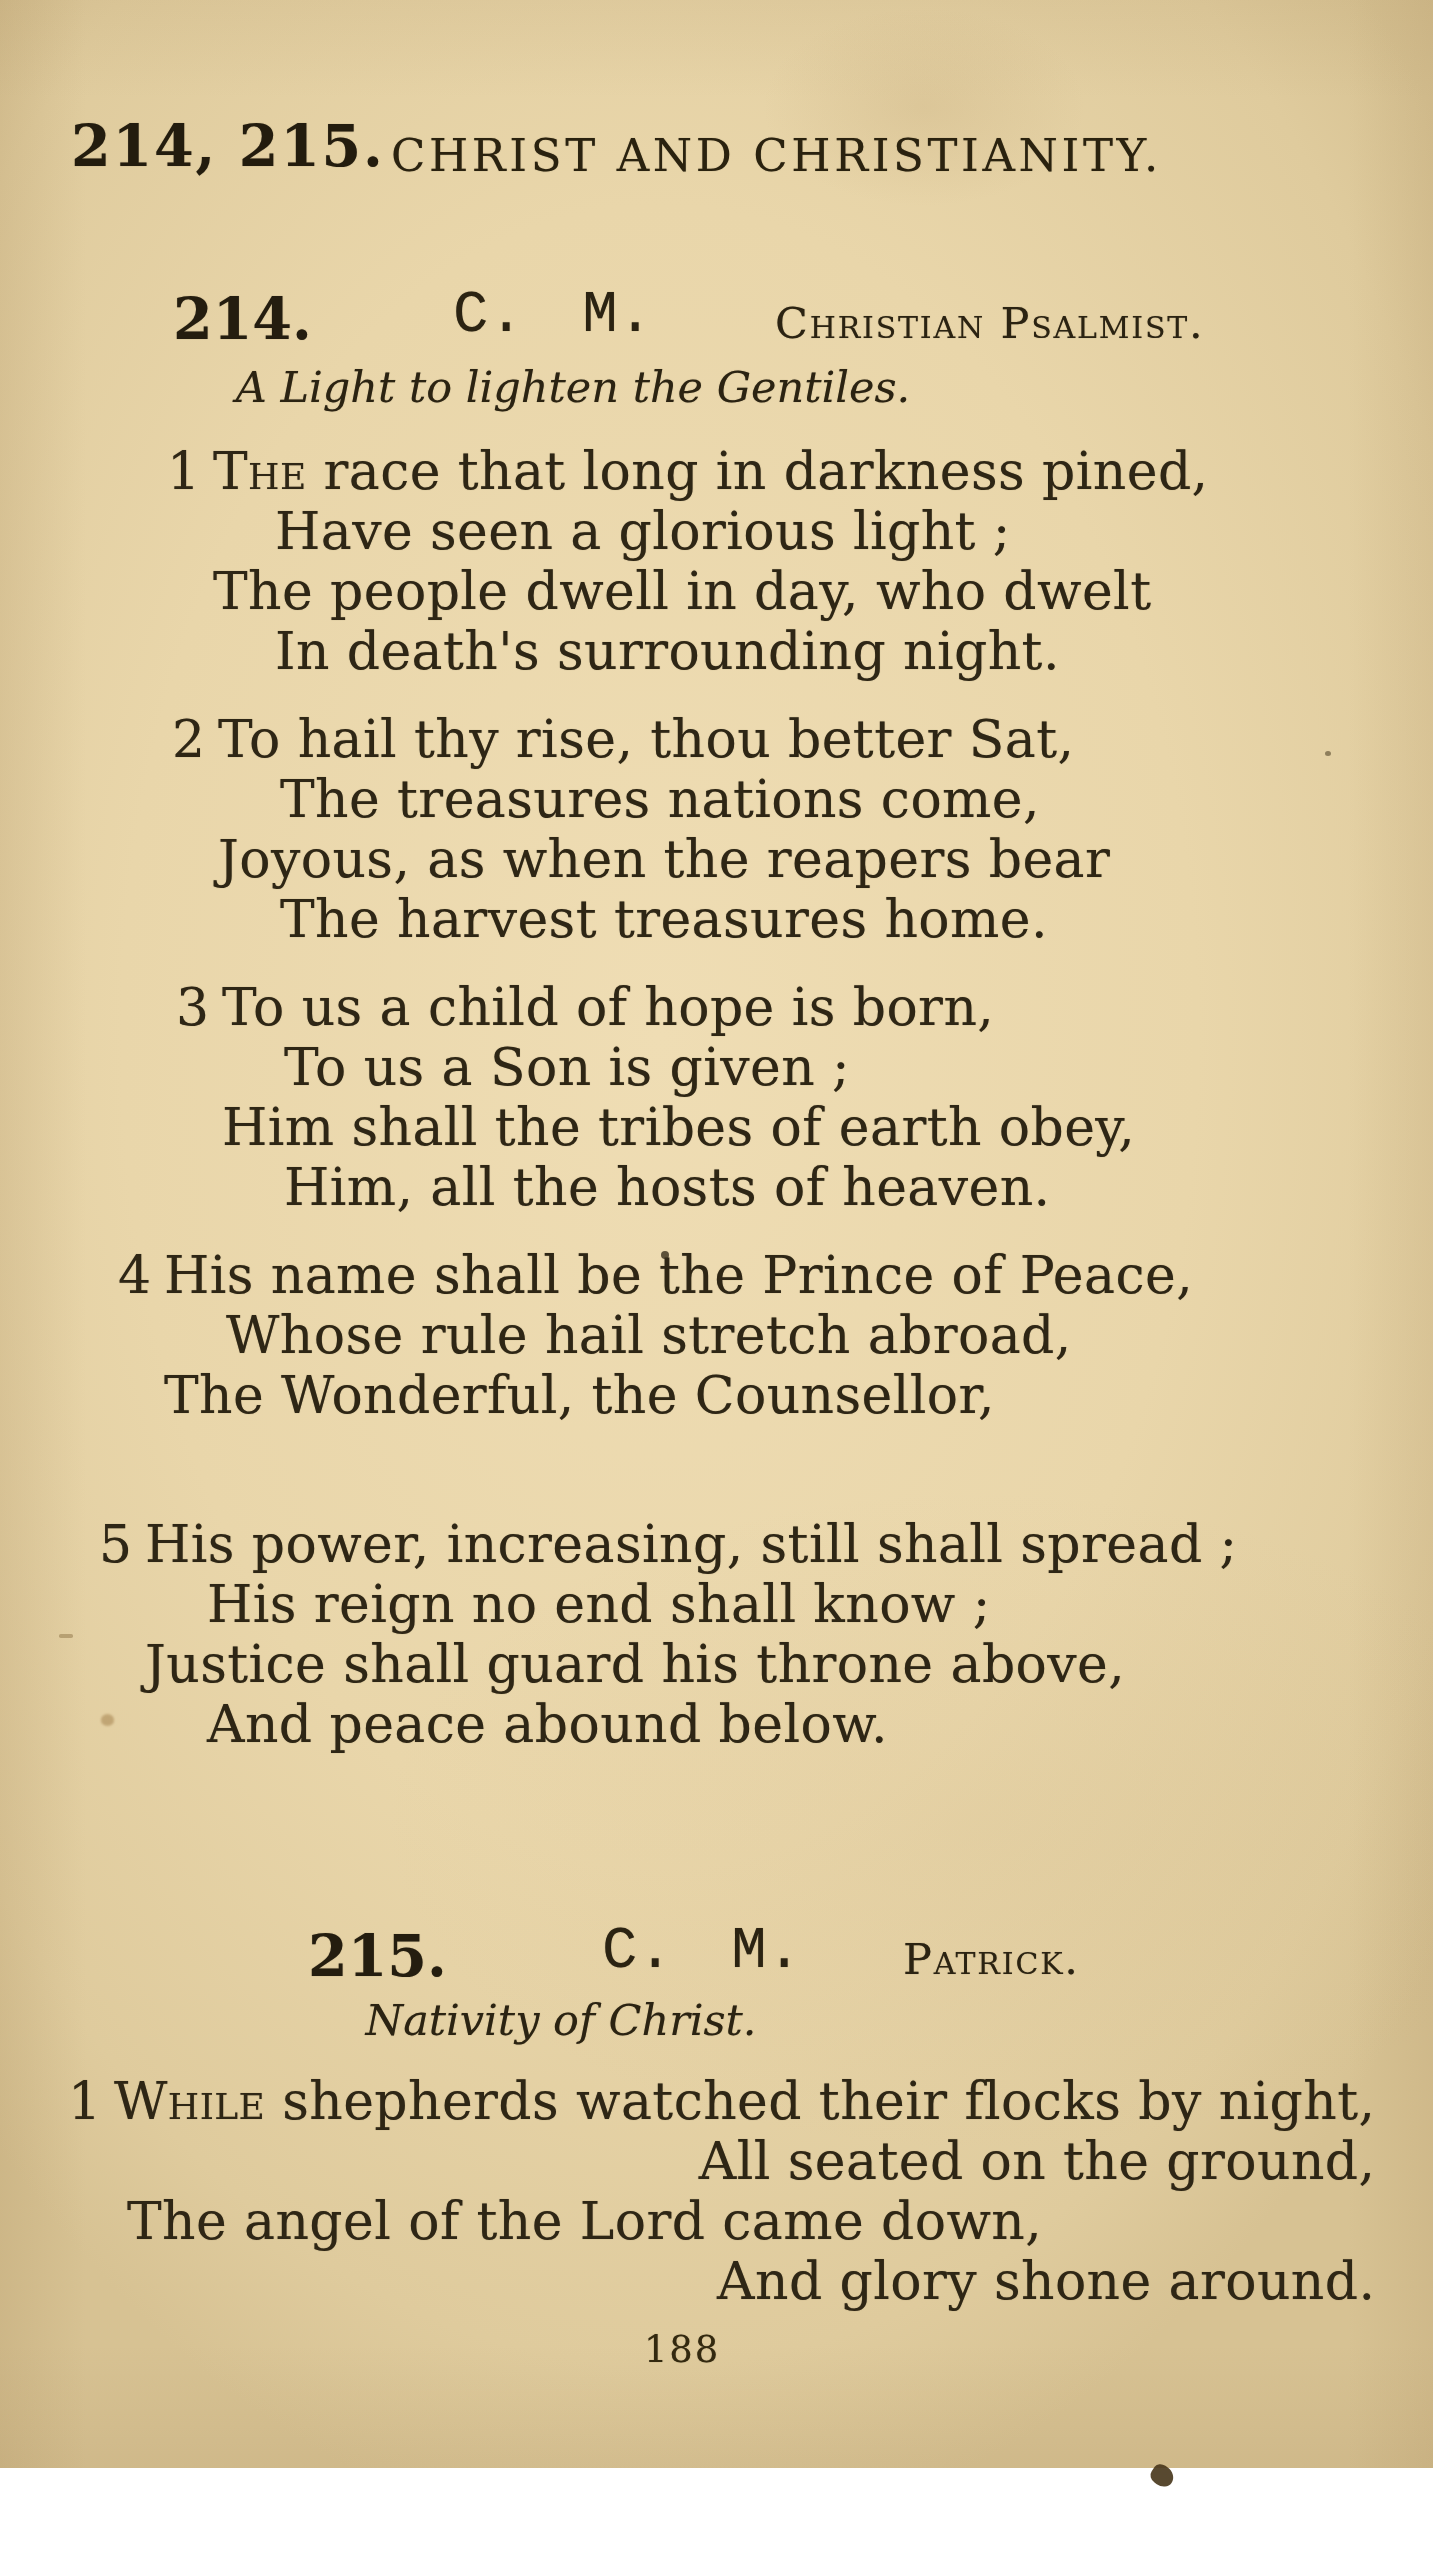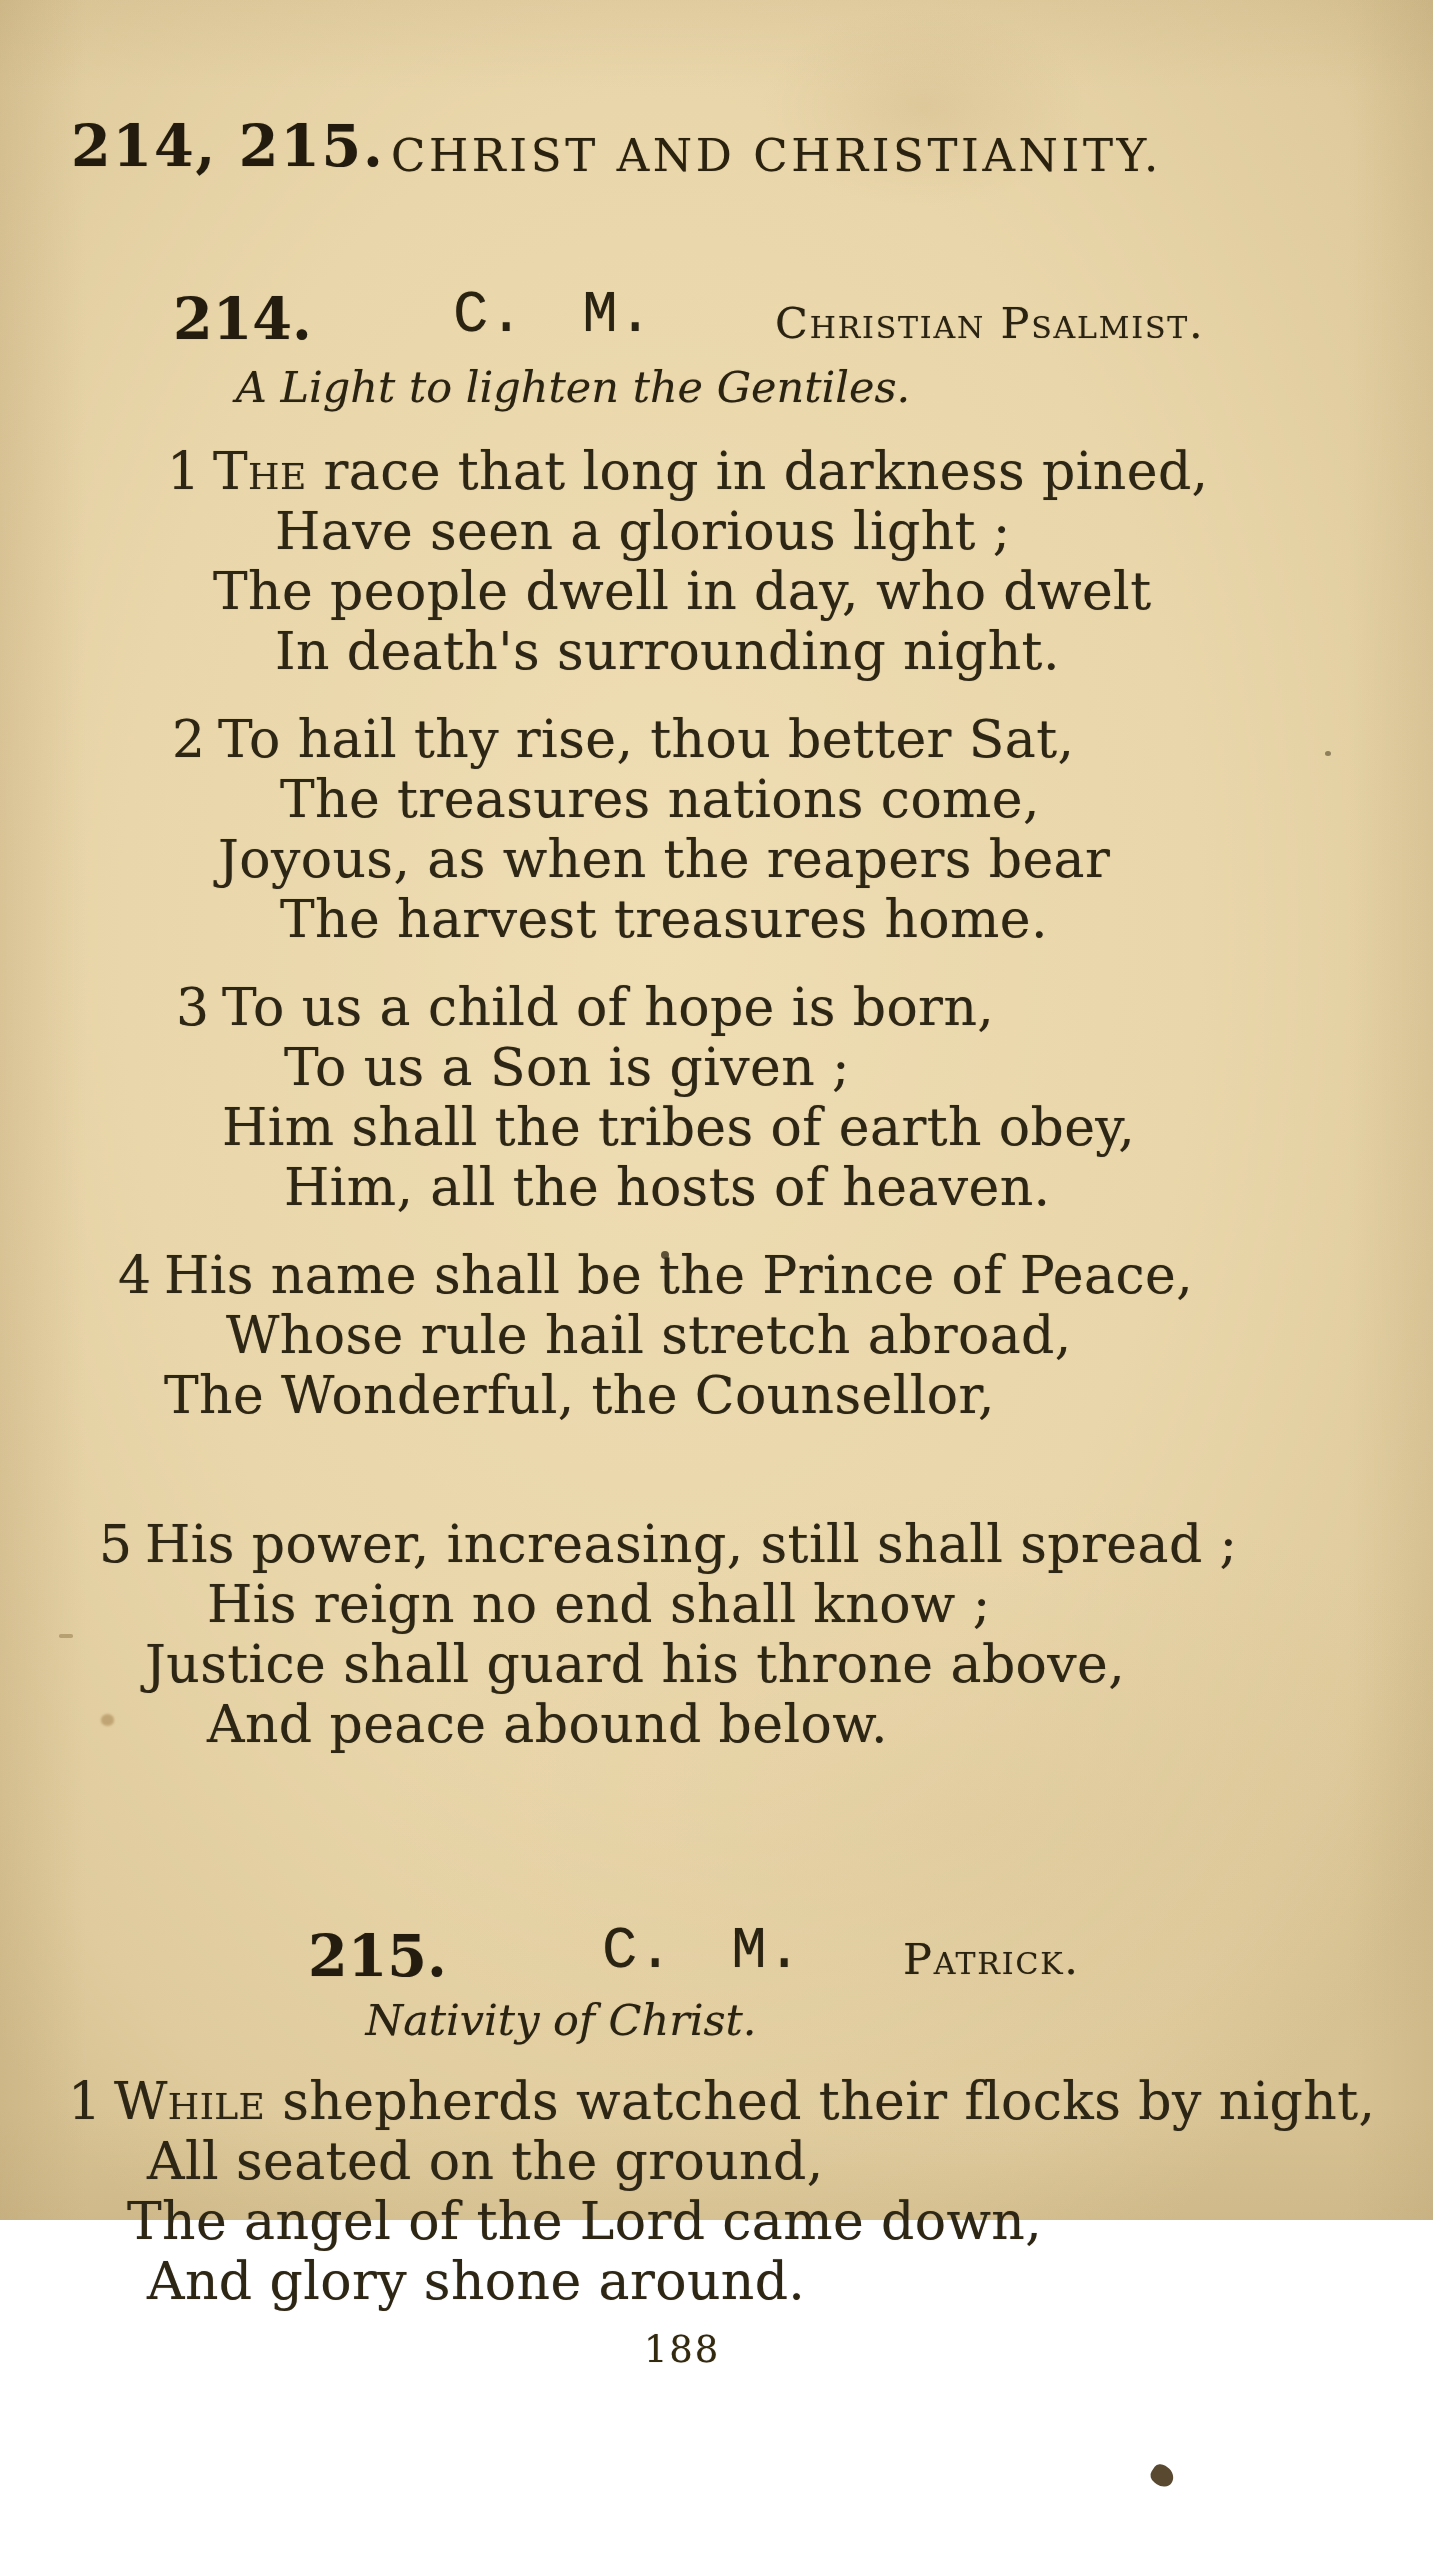--- a/index.html
+++ b/index.html
@@ -3,21 +3,21 @@
 <meta charset="utf-8">
 <style>
   html,body{margin:0;padding:0;}
   body{
     width:1434px;height:2576px;
     font-family:"DejaVu Serif","Liberation Serif",serif;
     overflow:hidden;
   }
   #page{
     position:relative;
-    width:1434px;height:2220px;
+    width:1434px;height:2468px;
     background:
       radial-gradient(ellipse 231px 142px at 924px 107px, rgba(176,146,96,0.18), rgba(176,146,96,0) 70%),
       radial-gradient(ellipse 799px 444px at 977px 1821px, rgba(190,162,112,0.10), rgba(190,162,112,0) 75%),
       linear-gradient(90deg, rgba(160,130,82,0.18) 0%, rgba(160,130,82,0) 6%, rgba(160,130,82,0) 94%, rgba(160,130,82,0.14) 100%),
       linear-gradient(0deg, rgba(160,130,82,0.14) 0%, rgba(160,130,82,0) 5%, rgba(160,130,82,0) 96%, rgba(160,130,82,0.10) 100%),
       radial-gradient(ellipse 977px 1510px at 46% 42%, #efddb4 0%, #e9d6aa 55%, #dfcb9d 88%, #d7c293 100%);
     color:#2e2615;
   }
   .ink{ text-shadow:0 0 0.9px rgba(46,38,21,0.45); }
   
@@ -30,21 +30,21 @@
   }
   
   .hymn-num{ position:absolute; font-weight:bold; font-size:57px; line-height:1; color:#241d0f; }
   .hymn-meter{ position:absolute; font-size:59px; line-height:1; word-spacing:23px; color:#2b2312;font-family:Liberation Mono, monospace; }
   .hymn-source{ position:absolute; font-variant:small-caps; font-size:43px; line-height:1; letter-spacing:1.8px; color:#2b2312; }
   .hymn-subtitle{ position:absolute; transform:translateX(-50%); font-style:italic; font-size:43px; line-height:1; white-space:nowrap; color:#2b2312; }
   
   .verse{ position:absolute; font-size:52px; line-height:60px; letter-spacing:0.4px; white-space:nowrap; }
   .vline{ position:relative; }
   .vline.ind{ margin-left:62px; }
-  .verse.wide .vline.ind{ margin-left:33px; }
+  .verse.wide .vline.ind{ margin-left:33px;text-align:right; }
   .verse.wide .vline.half{ margin-left:13px; }
   .vnum{ position:absolute; left:-46px; }
   .sc{ font-variant:small-caps; }
   .page-num{ position:absolute; transform:translateX(-50%); font-size:37px; line-height:1; letter-spacing:1.8px; color:#33290f; }
   
   .speck{ position:absolute; border-radius:50%; }
   .speck-a{ left:661px; top:1251px; width:8px; height:8px; background:#3a2f1a; opacity:.8; }
   .speck-b{ left:101px; top:1714px; width:13.3px; height:11.5px; background:#a5834f; opacity:.55; filter:blur(0.9px); }
   .speck-c{ left:1151px; top:2466px; width:23px; height:19.5px; background:#463519; border-radius:40% 60% 55% 45%; transform:rotate(35deg); opacity:.9; }
   .speck-d{ left:1325px; top:751px; width:6.2px; height:5.3px; background:#55472b; opacity:.6; }

